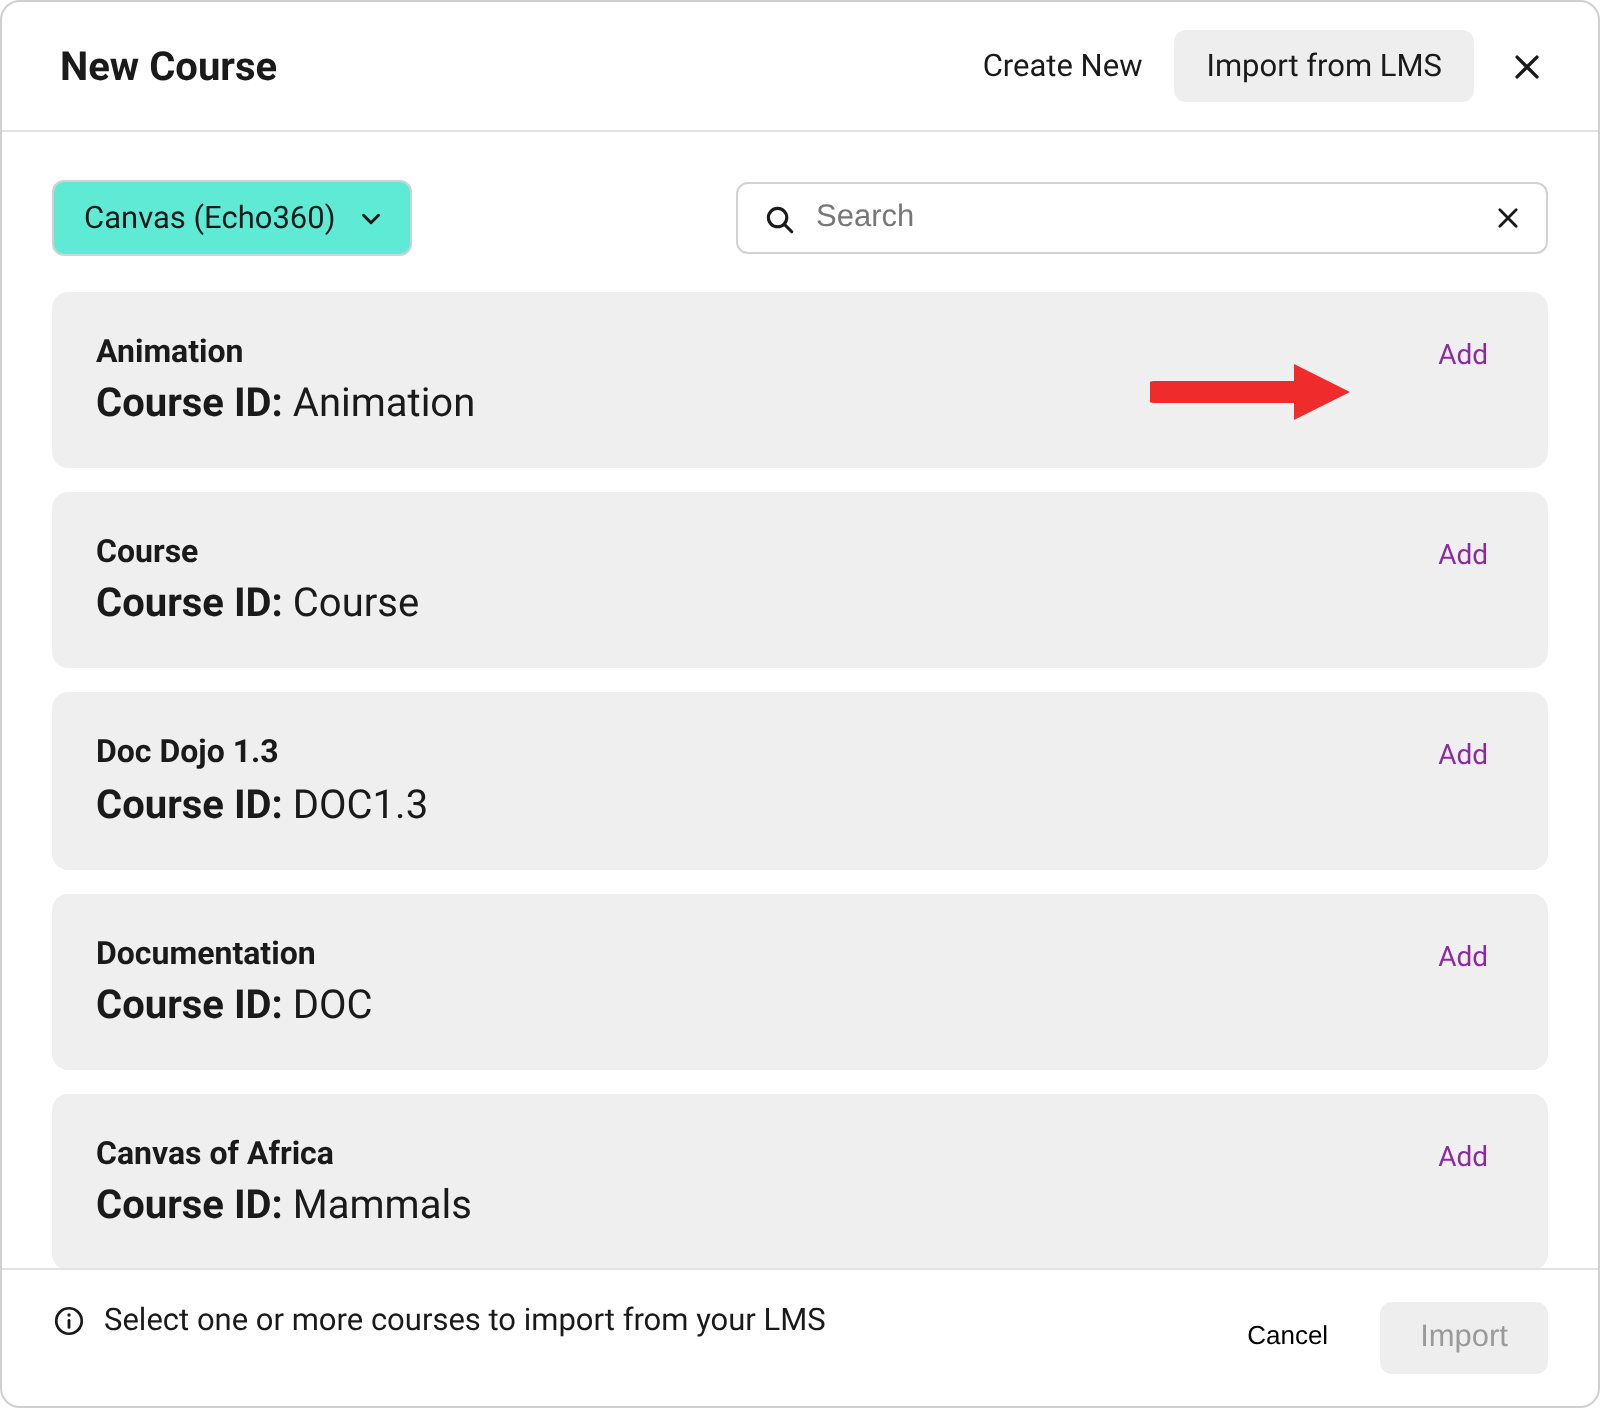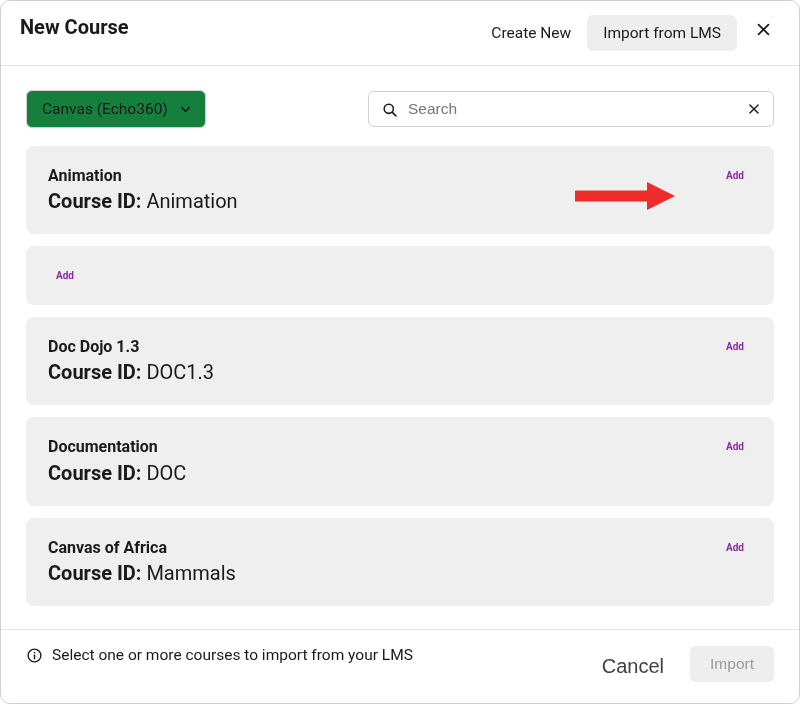--- a/index.html
+++ b/index.html
@@ -17,22 +17,22 @@
       height: 704px;
       border: 1px solid #d0d0d0;
       border-radius: 10px;
       display: flex;
       flex-direction: column;
       background: #ffffff;
       overflow: hidden;
     }
     .header {
       display: flex;
-      align-items: flex-start;
-      padding: 14px 22px 14px 19px;
+      align-items: center;
+      padding: 14px 22px 14px 29px;
       border-bottom: 1px solid #e3e3e3;
     }
     .title {
       font-size: 20px;
       font-weight: 700;
       flex: 1;
     }
     .tab {
       font-size: 15.5px;
       padding: 9px 16px;
@@ -61,21 +61,21 @@
     }
     .dropdown {
       border: 1px solid #d2d2d2;
       border-radius: 6px;
       padding: 9px 12px 9px 15px;
       display: flex;
       align-items: center;
       gap: 10px;
       cursor: pointer;
       font-size: 15.5px;
-      background: #15803d;
+      background: #5eead4;
     }
     .dropdown svg { width: 15px; height: 15px; }
     .search-wrap {
       flex: 1;
       display: flex;
       justify-content: flex-end;
     }
     .search {
       border: 1px solid #d2d2d2;
       border-radius: 6px;
@@ -118,22 +118,22 @@
       color: #1a1a1a;
     }
     .row-id {
       font-size: 20px;
       color: #1a1a1a;
     }
     .row-id .label {
       font-weight: 700;
     }
     .add-btn {
-      font-size: 10px;
-      font-weight: 700;
+      font-size: 14px;
+      font-weight: 400;
       color: #8d2aa1;
       cursor: pointer;
       padding: 6px 8px;
     }
     .footer {
       border-top: 1px solid #e3e3e3;
       padding: 16px 25px;
       display: flex;
       align-items: flex-start;
       gap: 14px;
@@ -141,26 +141,26 @@
     .footer-info {
       flex: 1;
       display: flex;
       align-items: center;
       gap: 9px;
       font-size: 15.5px;
       color: #1a1a1a;
     }
     .footer-info svg { width: 17px; height: 17px; flex-shrink:0; }
     .cancel-btn {
-      font-size: 20px;
+      font-size: 13px;
       padding: 9px 12px;
       background: none;
       border: none;
       cursor: pointer;
-      color: #404040;
+      color: #000000;
     }
     .import-btn {
       font-size: 15.5px;
       padding: 9px 20px;
       background: #eeeeee;
       border: none;
       border-radius: 6px;
       color: #9a9a9a;
       cursor: not-allowed;
     }
@@ -212,20 +212,24 @@
 
   <div class="list" id="course-list">
       <div class="row">
         <div class="row-info">
           <div class="row-name">Animation</div>
           <div class="row-id"><span class="label">Course ID:</span> <span>Animation</span></div>
         </div>
         <div class="add-btn">Add</div>
       </div>
       <div class="row">
+        <div class="row-info">
+          <div class="row-name">Course</div>
+          <div class="row-id"><span class="label">Course ID:</span> <span>Course</span></div>
+        </div>
         <div class="add-btn">Add</div>
       </div>
       <div class="row">
         <div class="row-info">
           <div class="row-name">Doc Dojo 1.3</div>
           <div class="row-id"><span class="label">Course ID:</span> <span>DOC1.3</span></div>
         </div>
         <div class="add-btn">Add</div>
       </div>
       <div class="row">

